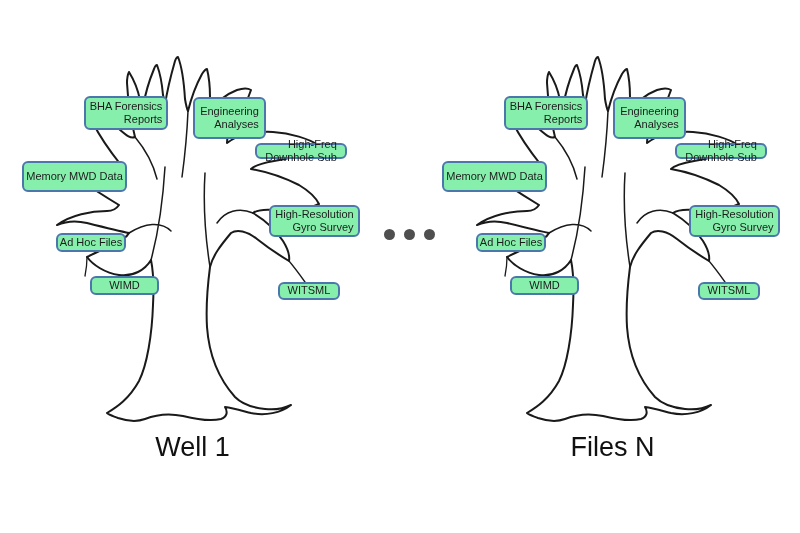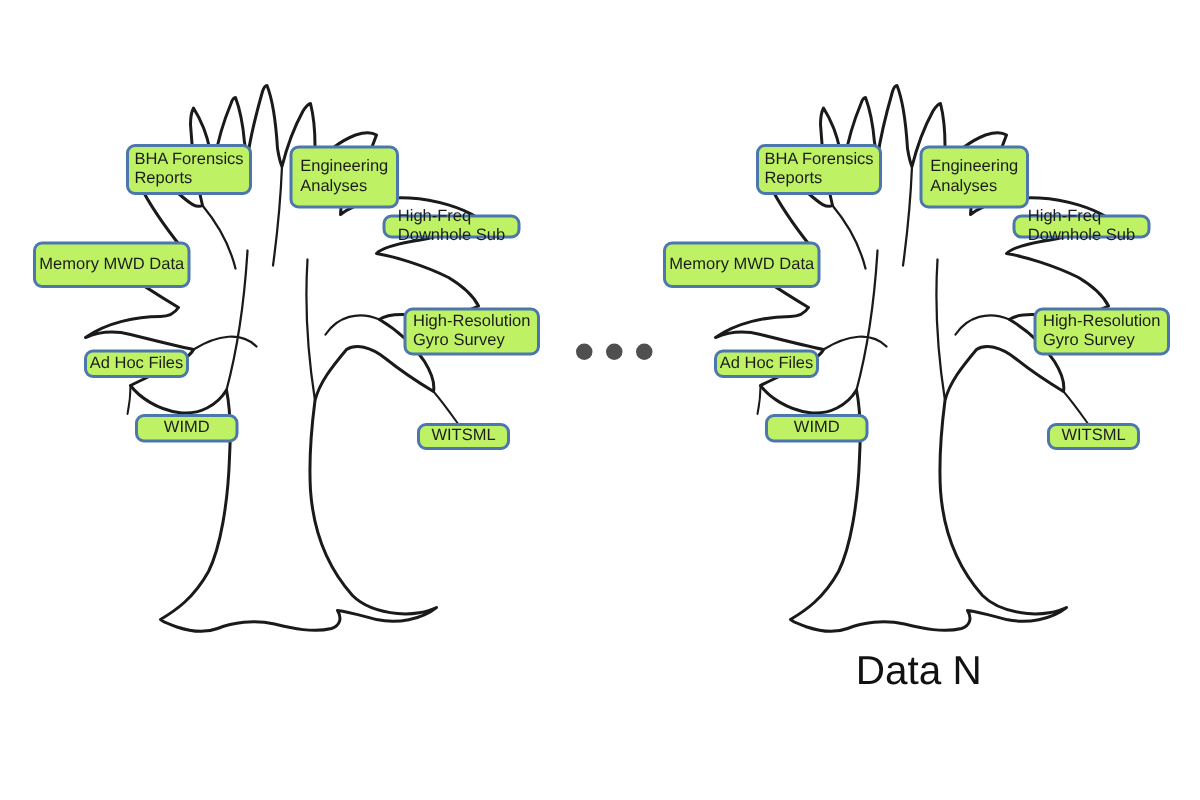--- a/index.html
+++ b/index.html
@@ -8,25 +8,25 @@
     position:relative; width:800px; height:533px; background:#ffffff;
     overflow:hidden; font-family:"Liberation Sans", sans-serif;
   }
   .defs-holder { position:absolute; width:0; height:0; overflow:hidden; }
   .well { position:absolute; top:55px; width:345px; height:420px; }
   .well-1 { left:20px; }
   .well-n { left:440px; }
   .tree { position:absolute; left:35px; top:0; width:270px; height:370px; }
   .dbox {
     position:absolute;
-    background:#bef264;
+    background:#86efac;
     border:2px solid #4c77ad;
     border-radius:6px;
     display:flex; align-items:center; justify-content:center;
-    text-align:left;
+    text-align:right;
     font-size:11px; line-height:1.2; color:#1c1c1c;
     white-space:pre-line;
   }
   .b-bha    { left:64px;  top:41px;  width:84px;  height:34px; }
   .b-eng    { left:173px; top:42px;  width:73px;  height:42px; }
   .b-mwd    { left:2px;   top:106px; width:105px; height:31px; }
   .b-hf     { left:235px; top:88px;  width:92px;  height:16px; }
   .b-adhoc  { left:36px;  top:178px; width:70px;  height:19px; }
   .b-hires  { left:249px; top:150px; width:91px;  height:32px; }
   .b-wimd   { left:26px;  top:221px; width:69px;  height:19px;margin-left:44px; }
@@ -137,20 +137,21 @@
     <div class="dbox b-eng">Engineering
 Analyses</div>
     <div class="dbox b-mwd">Memory MWD Data</div>
     <div class="dbox b-hf">High-Freq
 Downhole Sub</div>
     <div class="dbox b-adhoc">Ad Hoc Files</div>
     <div class="dbox b-hires">High-Resolution
 Gyro Survey</div>
     <div class="dbox b-wimd">WIMD</div>
     <div class="dbox b-witsml">WITSML</div>
+    <div class="well-label">Well 1</div>
   </section>
 
   <div class="dots">
       <span class="dot" style="background: rgb(79, 79, 79);"></span>
       <span class="dot" style="background: rgb(79, 79, 79);"></span>
       <span class="dot" style="background: rgb(79, 79, 79);"></span>
     </div>
 
   <section class="well well-n">
     <svg class="tree" viewBox="0 0 270 370">
@@ -161,16 +162,16 @@
     <div class="dbox b-eng">Engineering
 Analyses</div>
     <div class="dbox b-mwd">Memory MWD Data</div>
     <div class="dbox b-hf">High-Freq
 Downhole Sub</div>
     <div class="dbox b-adhoc">Ad Hoc Files</div>
     <div class="dbox b-hires">High-Resolution
 Gyro Survey</div>
     <div class="dbox b-wimd">WIMD</div>
     <div class="dbox b-witsml">WITSML</div>
-    <div class="well-label">Data N</div>
+    <div class="well-label">Files N</div>
   </section>
 
 </div>
 
 </body></html>

